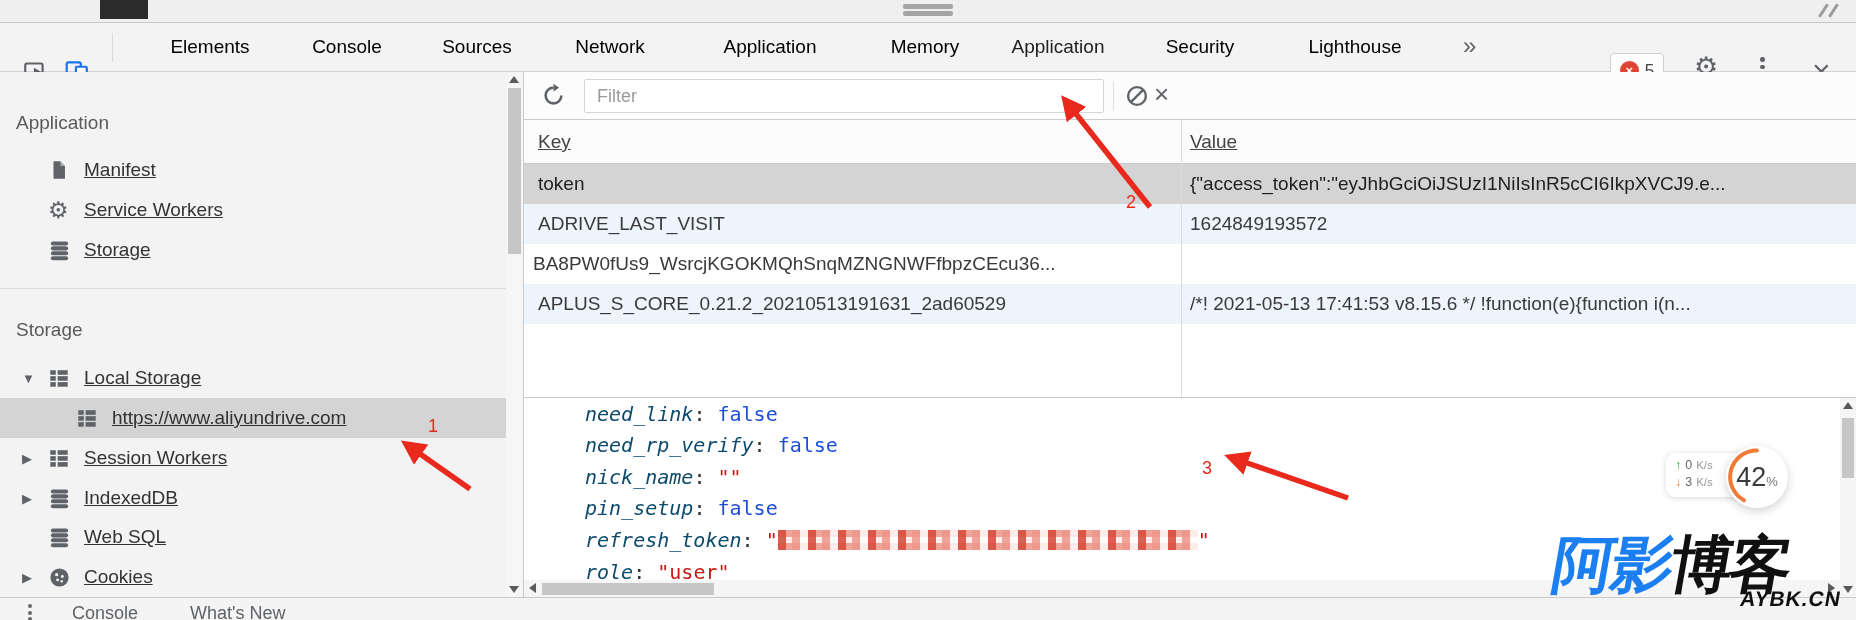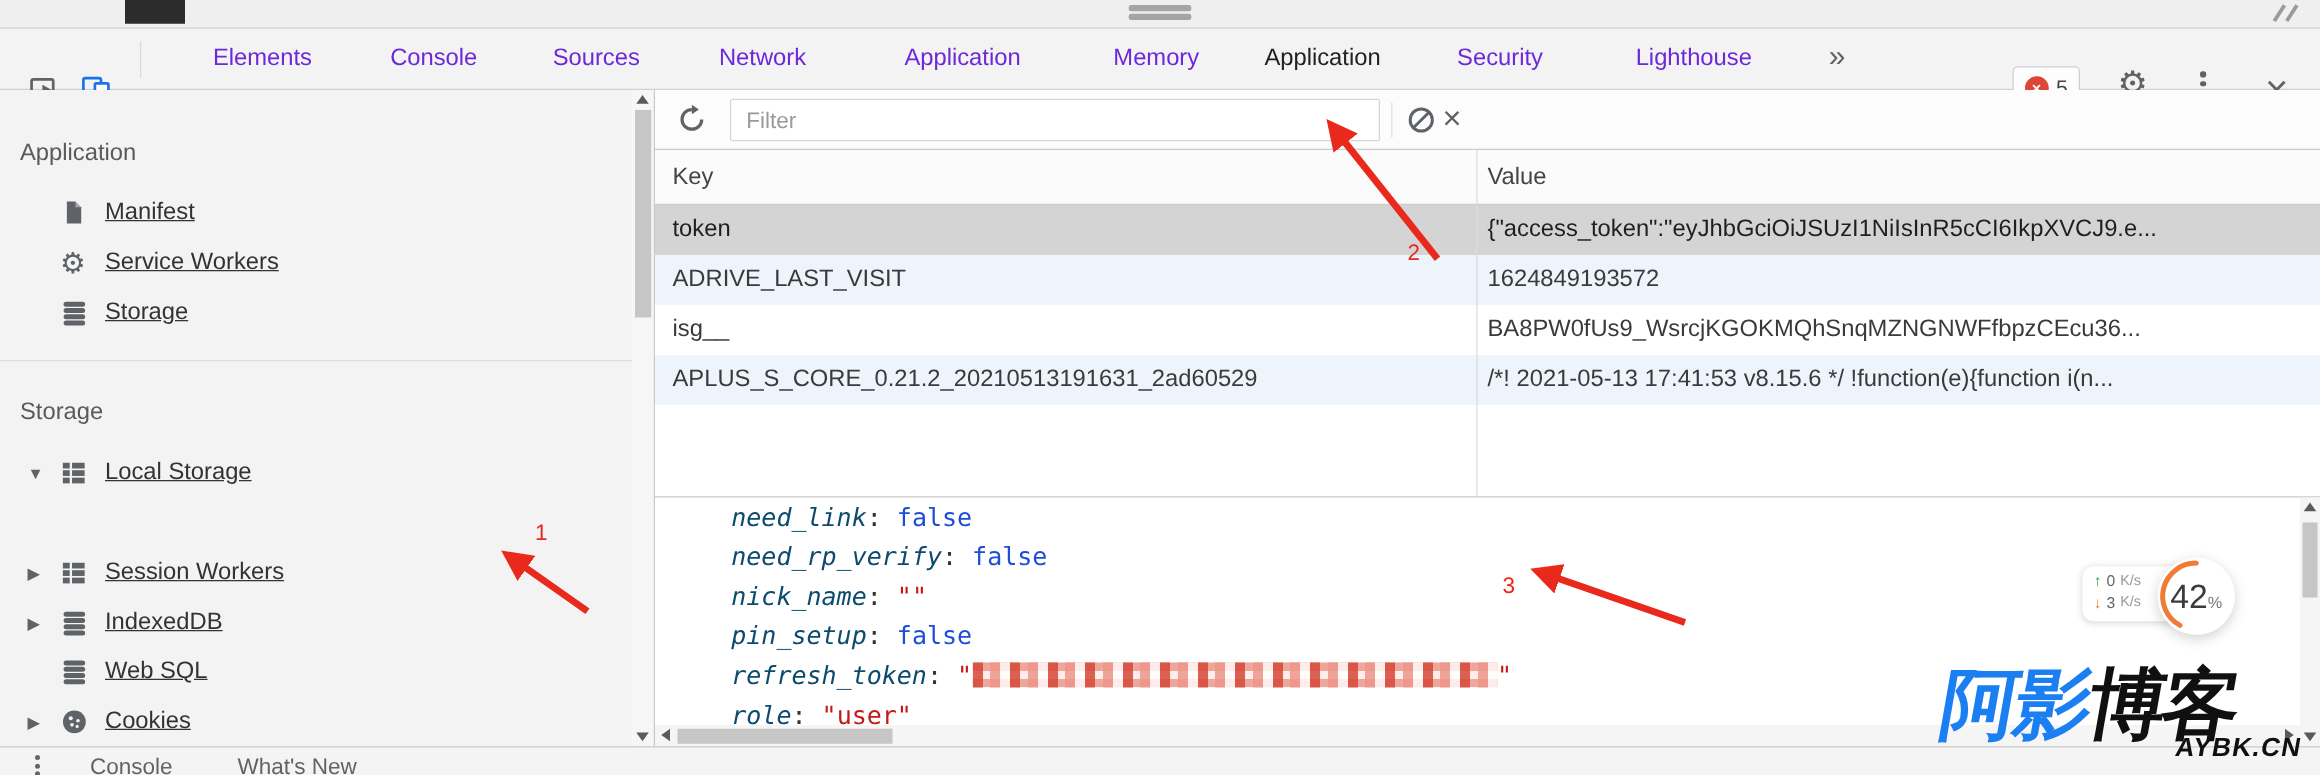--- a/index.html
+++ b/index.html
@@ -11,21 +11,21 @@
   .topstrip{position:absolute;left:0;top:0;width:1856px;height:23px;background:#efefef;border-bottom:1px solid #c8c8c8;}
   .dark-rect{position:absolute;left:100px;top:0;width:48px;height:19px;background:#2c2c2c;}
   .handle-bar{position:absolute;width:50px;height:5px;background:#a5a5a5;border-radius:2px;}
   .grip-line{position:absolute;width:3px;height:15px;background:#9a9a9a;transform:rotate(33deg);}
 
   
   .tabbar{position:absolute;left:0;top:23px;width:1856px;height:49px;background:#f3f3f3;border-bottom:1px solid #d1d1d1;}
   .tb-icon{position:absolute;top:34px;color:#5f6368;cursor:pointer;}
   .tb-sep{position:absolute;left:112px;top:10px;width:1px;height:29px;background:#dadada;}
   .tab{position:absolute;top:0;height:48px;line-height:48px;transform:translateX(-50%);
-       font-size:19px;color:#6d28d9;white-space:nowrap;cursor:pointer;}
+       font-size:19px;color:#000000;white-space:nowrap;cursor:pointer;}
   .tab.selected{color:#202124;font-weight:500;}
   .tab-underline{position:absolute;left:984px;top:64px;width:148px;height:4px;background:#1a73e8;}
   .more-tabs{position:absolute;left:1463px;top:0;height:48px;line-height:46px;font-size:24px;color:#5f6368;cursor:pointer;}
   .err-badge{position:absolute;left:1610px;top:30px;width:54px;height:35px;border:1px solid #cfcfcf;border-radius:4px;
              background:#fdfdfd;display:flex;align-items:center;justify-content:center;gap:6px;cursor:pointer;}
   .err-dot{width:19px;height:19px;border-radius:50%;background:#df4537;color:#fff;font-size:13px;font-weight:bold;
            display:flex;align-items:center;justify-content:center;line-height:1;}
   .err-count{font-size:17px;color:#424242;}
   .gear-btn{position:absolute;left:1694px;top:31px;font-size:27px;color:#5f6368;cursor:pointer;line-height:1;}
   .kebab-btn{position:absolute;left:1760px;top:34px;display:flex;flex-direction:column;gap:3px;cursor:pointer;}
@@ -58,21 +58,21 @@
   .main{position:absolute;left:524px;top:72px;width:1332px;height:548px;background:#fff;}
   .st-toolbar{position:absolute;left:0;top:0;width:1332px;height:48px;background:#fcfcfc;border-bottom:1px solid #ccc;}
   .refresh-btn{position:absolute;left:16px;top:10px;color:#5f6368;cursor:pointer;}
   .filter-input{position:absolute;left:60px;top:7px;width:520px;height:34px;border:1px solid #d6d6d6;border-radius:2px;
                 font-size:18px;padding:0 12px;color:#333;outline:none;font-family:"Liberation Sans",sans-serif;}
   .filter-input::placeholder{color:#9a9a9a;}
   .st-sep{position:absolute;left:589px;top:10px;width:1px;height:28px;background:#ddd;}
   .block-btn{position:absolute;left:600px;top:11px;color:#5f6368;cursor:pointer;}
   .clear-btn{position:absolute;left:630px;top:6px;font-size:26px;color:#5f6368;cursor:pointer;line-height:1.3;}
   .grid-headrow{position:absolute;left:0;top:48px;width:1332px;height:44px;background:#fbfbfb;border-bottom:1px solid #ccc;
-                display:flex;align-items:center;font-size:19px;color:#444;}
+                display:flex;align-items:center;font-size:19px;color:#444;text-decoration:underline;}
   .cell-key{width:657px;padding-left:14px;white-space:nowrap;overflow:hidden;}
   .cell-val{flex:1;padding-left:9px;white-space:nowrap;overflow:hidden;}
   .grid-row{position:absolute;left:0;width:1332px;height:40px;display:flex;align-items:center;
             font-size:19px;color:#3a3a3a;cursor:pointer;}
   .row-sel{background:#d4d4d4;color:#1f1f1f;}
   .row-alt{background:#edf4fb;}
   .col-divider{position:absolute;left:657px;top:48px;width:1px;height:277px;background:#dcdcdc;}
   .preview-divider{position:absolute;left:0;top:325px;width:1332px;height:1px;background:#c9c9c9;}
 
   
@@ -216,33 +216,46 @@
             <rect x="10.5" y="3.5" width="11" height="5" fill="#5f6368"></rect>
             <rect x="2.5" y="10" width="6" height="5" fill="#5f6368"></rect>
             <rect x="10.5" y="10" width="11" height="5" fill="#5f6368"></rect>
             <rect x="2.5" y="16.5" width="6" height="5" fill="#5f6368"></rect>
             <rect x="10.5" y="16.5" width="11" height="5" fill="#5f6368"></rect>
           </svg>
       </span>
       <span class="sb-label sb-text">Local Storage</span>
     </div>
 
-
-    <div class="sb-row" style="top:366px;">
-      <span class="sb-caret">▶</span>
-      <span class="sb-icon">
+    <div class="sb-row sb-selected" style="top:326px;">
+      <span class="sb-icon lvl2">
         <svg width="22" height="22" viewBox="0 0 24 24">
             <rect x="2.5" y="3.5" width="6" height="5" fill="#5f6368"></rect>
             <rect x="10.5" y="3.5" width="11" height="5" fill="#5f6368"></rect>
             <rect x="2.5" y="10" width="6" height="5" fill="#5f6368"></rect>
             <rect x="10.5" y="10" width="11" height="5" fill="#5f6368"></rect>
             <rect x="2.5" y="16.5" width="6" height="5" fill="#5f6368"></rect>
             <rect x="10.5" y="16.5" width="11" height="5" fill="#5f6368"></rect>
           </svg>
       </span>
+      <span class="sb-label sb-text lvl2">https://www.aliyundrive.com</span>
+    </div>
+
+    <div class="sb-row" style="top:366px;">
+      <span class="sb-caret">▶</span>
+      <span class="sb-icon">
+        <svg width="22" height="22" viewBox="0 0 24 24">
+            <rect x="2.5" y="3.5" width="6" height="5" fill="#5f6368"></rect>
+            <rect x="10.5" y="3.5" width="11" height="5" fill="#5f6368"></rect>
+            <rect x="2.5" y="10" width="6" height="5" fill="#5f6368"></rect>
+            <rect x="10.5" y="10" width="11" height="5" fill="#5f6368"></rect>
+            <rect x="2.5" y="16.5" width="6" height="5" fill="#5f6368"></rect>
+            <rect x="10.5" y="16.5" width="11" height="5" fill="#5f6368"></rect>
+          </svg>
+      </span>
       <span class="sb-label sb-text">Session Workers</span>
     </div>
 
     <div class="sb-row" style="top:406px;">
       <span class="sb-caret">▶</span>
       <span class="sb-icon">
         <svg width="23" height="24" viewBox="0 0 24 24">
             <rect x="3" y="3" width="18" height="4.2" rx="2.1" fill="#5f6368"></rect>
             <rect x="3" y="8.2" width="18" height="4.2" rx="2.1" fill="#5f6368"></rect>
             <rect x="3" y="13.4" width="18" height="4.2" rx="2.1" fill="#5f6368"></rect>
@@ -312,21 +325,20 @@
 
     <div class="grid-row row-sel" style="top:92px;">
       <div class="cell-key">token</div>
       <div class="cell-val">{"access_token":"eyJhbGciOiJSUzI1NiIsInR5cCI6IkpXVCJ9.e...</div>
     </div>
     <div class="grid-row row-alt" style="top:132px;">
       <div class="cell-key">ADRIVE_LAST_VISIT</div>
       <div class="cell-val">1624849193572</div>
     </div>
     <div class="grid-row" style="top:172px;">
-      <div class="cell-key">isg__</div>
       <div class="cell-val">BA8PW0fUs9_WsrcjKGOKMQhSnqMZNGNWFfbpzCEcu36...</div>
     </div>
     <div class="grid-row row-alt" style="top:212px;">
       <div class="cell-key">APLUS_S_CORE_0.21.2_20210513191631_2ad60529</div>
       <div class="cell-val">/*! 2021-05-13 17:41:53 v8.15.6 */ !function(e){function i(n...</div>
     </div>
 
     <div class="col-divider"></div>
     <div class="preview-divider"></div>
 

